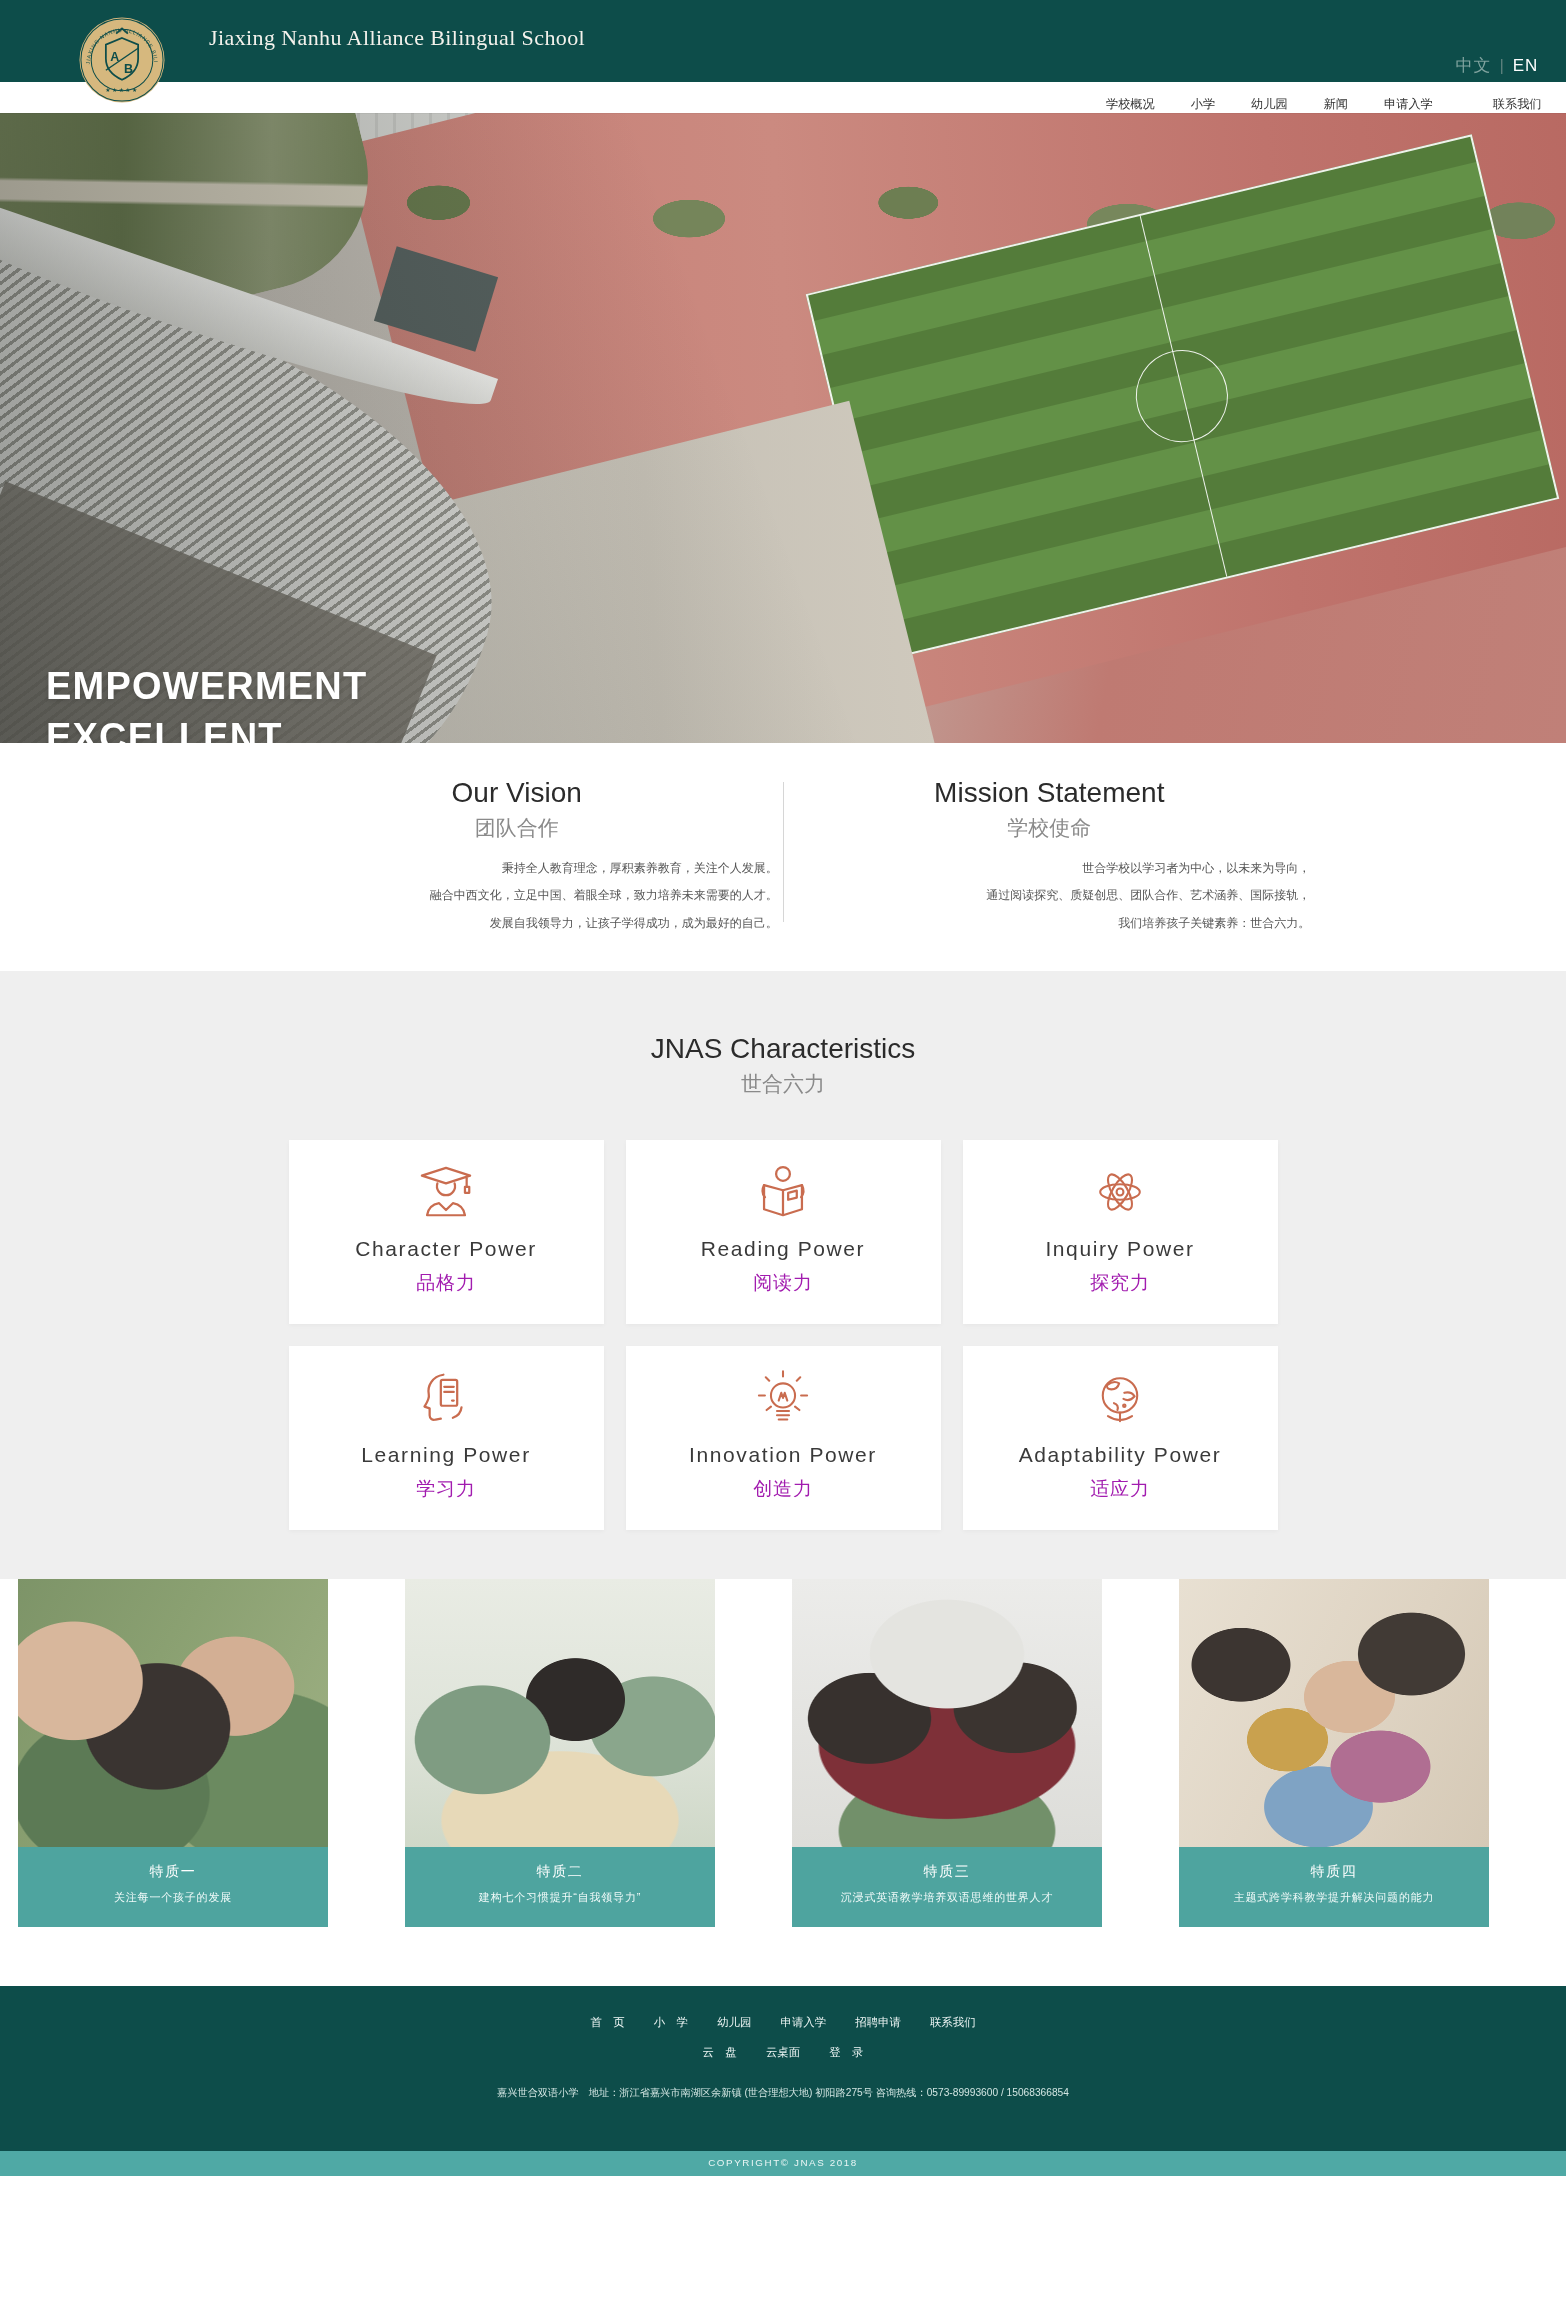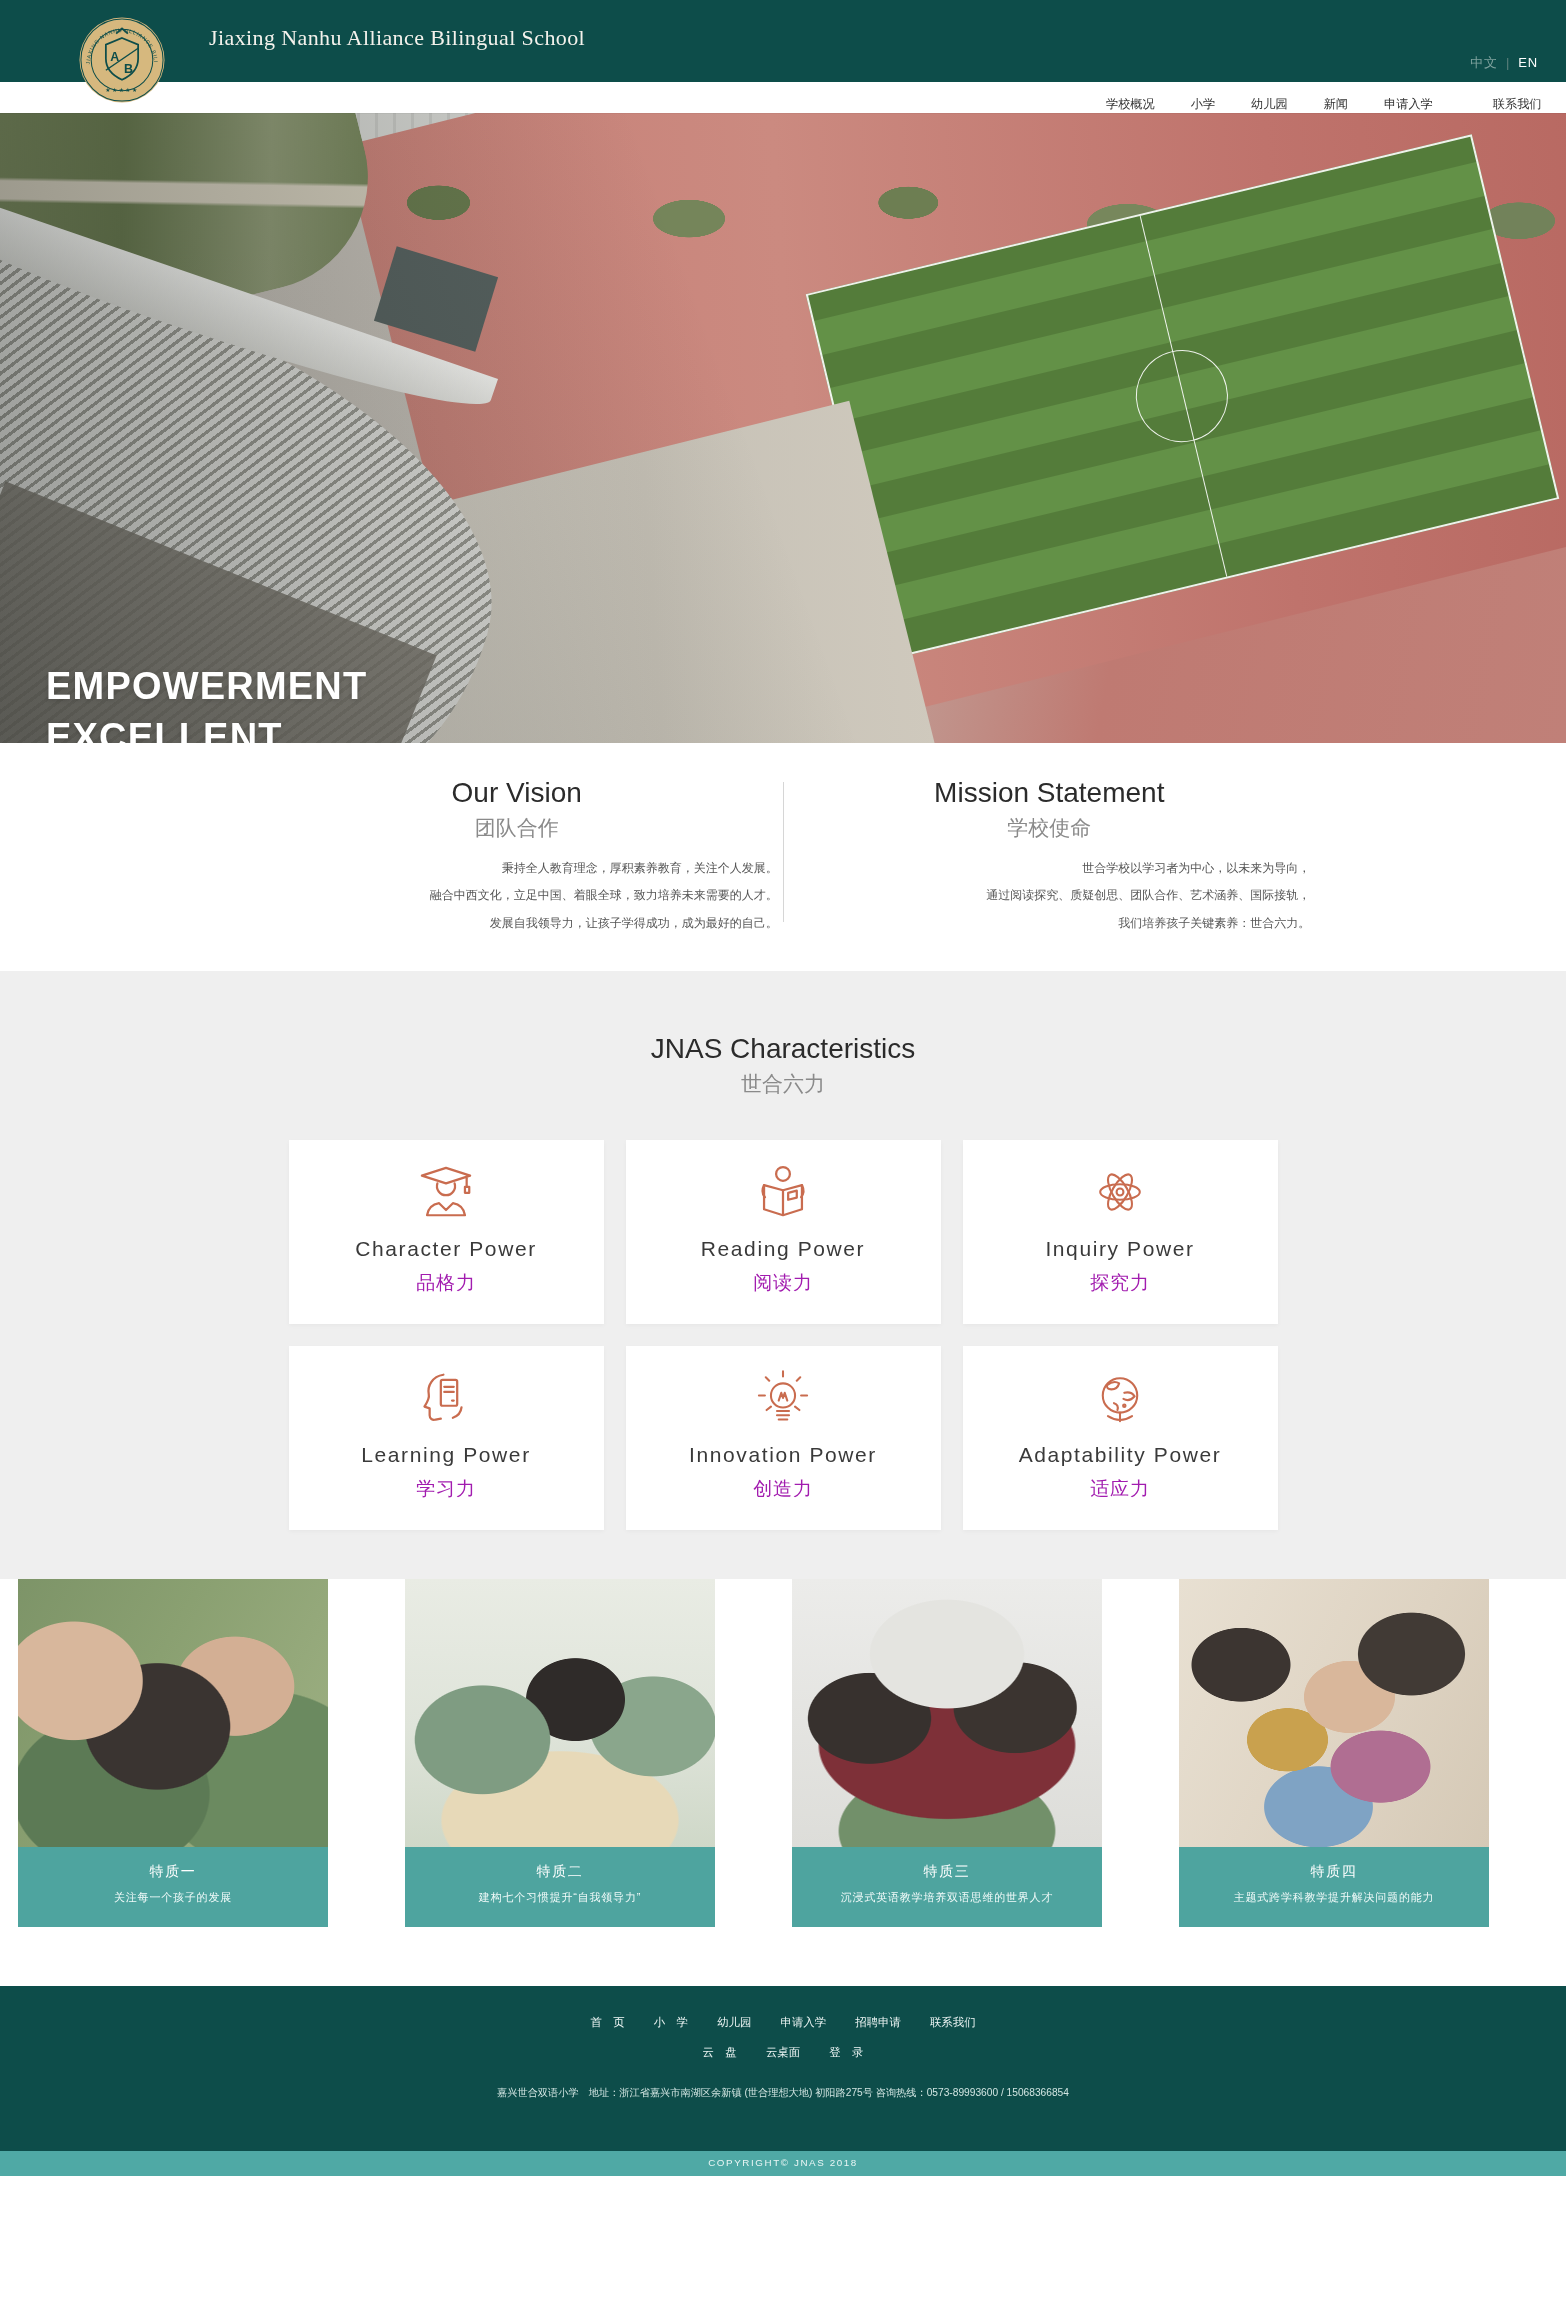--- a/index.html
+++ b/index.html
@@ -6,21 +6,21 @@
     --teal:#0d4d4a; --teal-mid:#4ea49f; --teal-light:#4fa9a5;
     --accent:#c96c4f; --gold:#d6b87e; --ink:#2e2e2e; --sub:#8a8a8a;
   }
   *{box-sizing:border-box;margin:0;padding:0;}
   body{width:1566px;font-family:"Liberation Sans","DejaVu Sans",sans-serif;background:#fff;color:var(--ink);}
   .page{width:1566px;height:2319px;position:relative;overflow:hidden;}
 
   
   .topbar{height:82px;background:var(--teal);position:relative;z-index:30;}
   .school-name{position:absolute;left:209px;top:24.5px;color:#f4f2ec;font-family:"Liberation Serif","DejaVu Serif",serif;font-size:22px;letter-spacing:0.4px;}
-  .lang{position:absolute;right:28px;top:54px;font-size:13px;letter-spacing:0.8px;}
+  .lang{position:absolute;right:28px;top:54px;font-size:17px;letter-spacing:0.8px;}
   .lang .zh{color:#7fa29e;cursor:pointer;}
   .lang .sep{color:#5d807d;margin:0 8.2px;}
   .lang .en{color:#ffffff;cursor:pointer;}
   .navstrip{height:31px;background:#ffffff;display:flex;justify-content:flex-end;align-items:flex-end;padding-right:24.5px;position:relative;z-index:25;box-shadow:0 0.8px 0 rgba(0,0,0,.05);}
   .navstrip a{color:#333;font-size:12.2px;text-decoration:none;margin-left:36px;cursor:pointer;}
   .navstrip a:last-child{margin-left:60px;}
   .logo{position:absolute;left:78px;top:16.3px;width:88px;height:88px;z-index:40;cursor:pointer;}
 
   
   .hero{position:relative;height:630px;overflow:hidden;background:linear-gradient(100deg,#bdb8b0 0%,#c3beb6 45%,#bf7a72 72%,#c08078 100%);}

